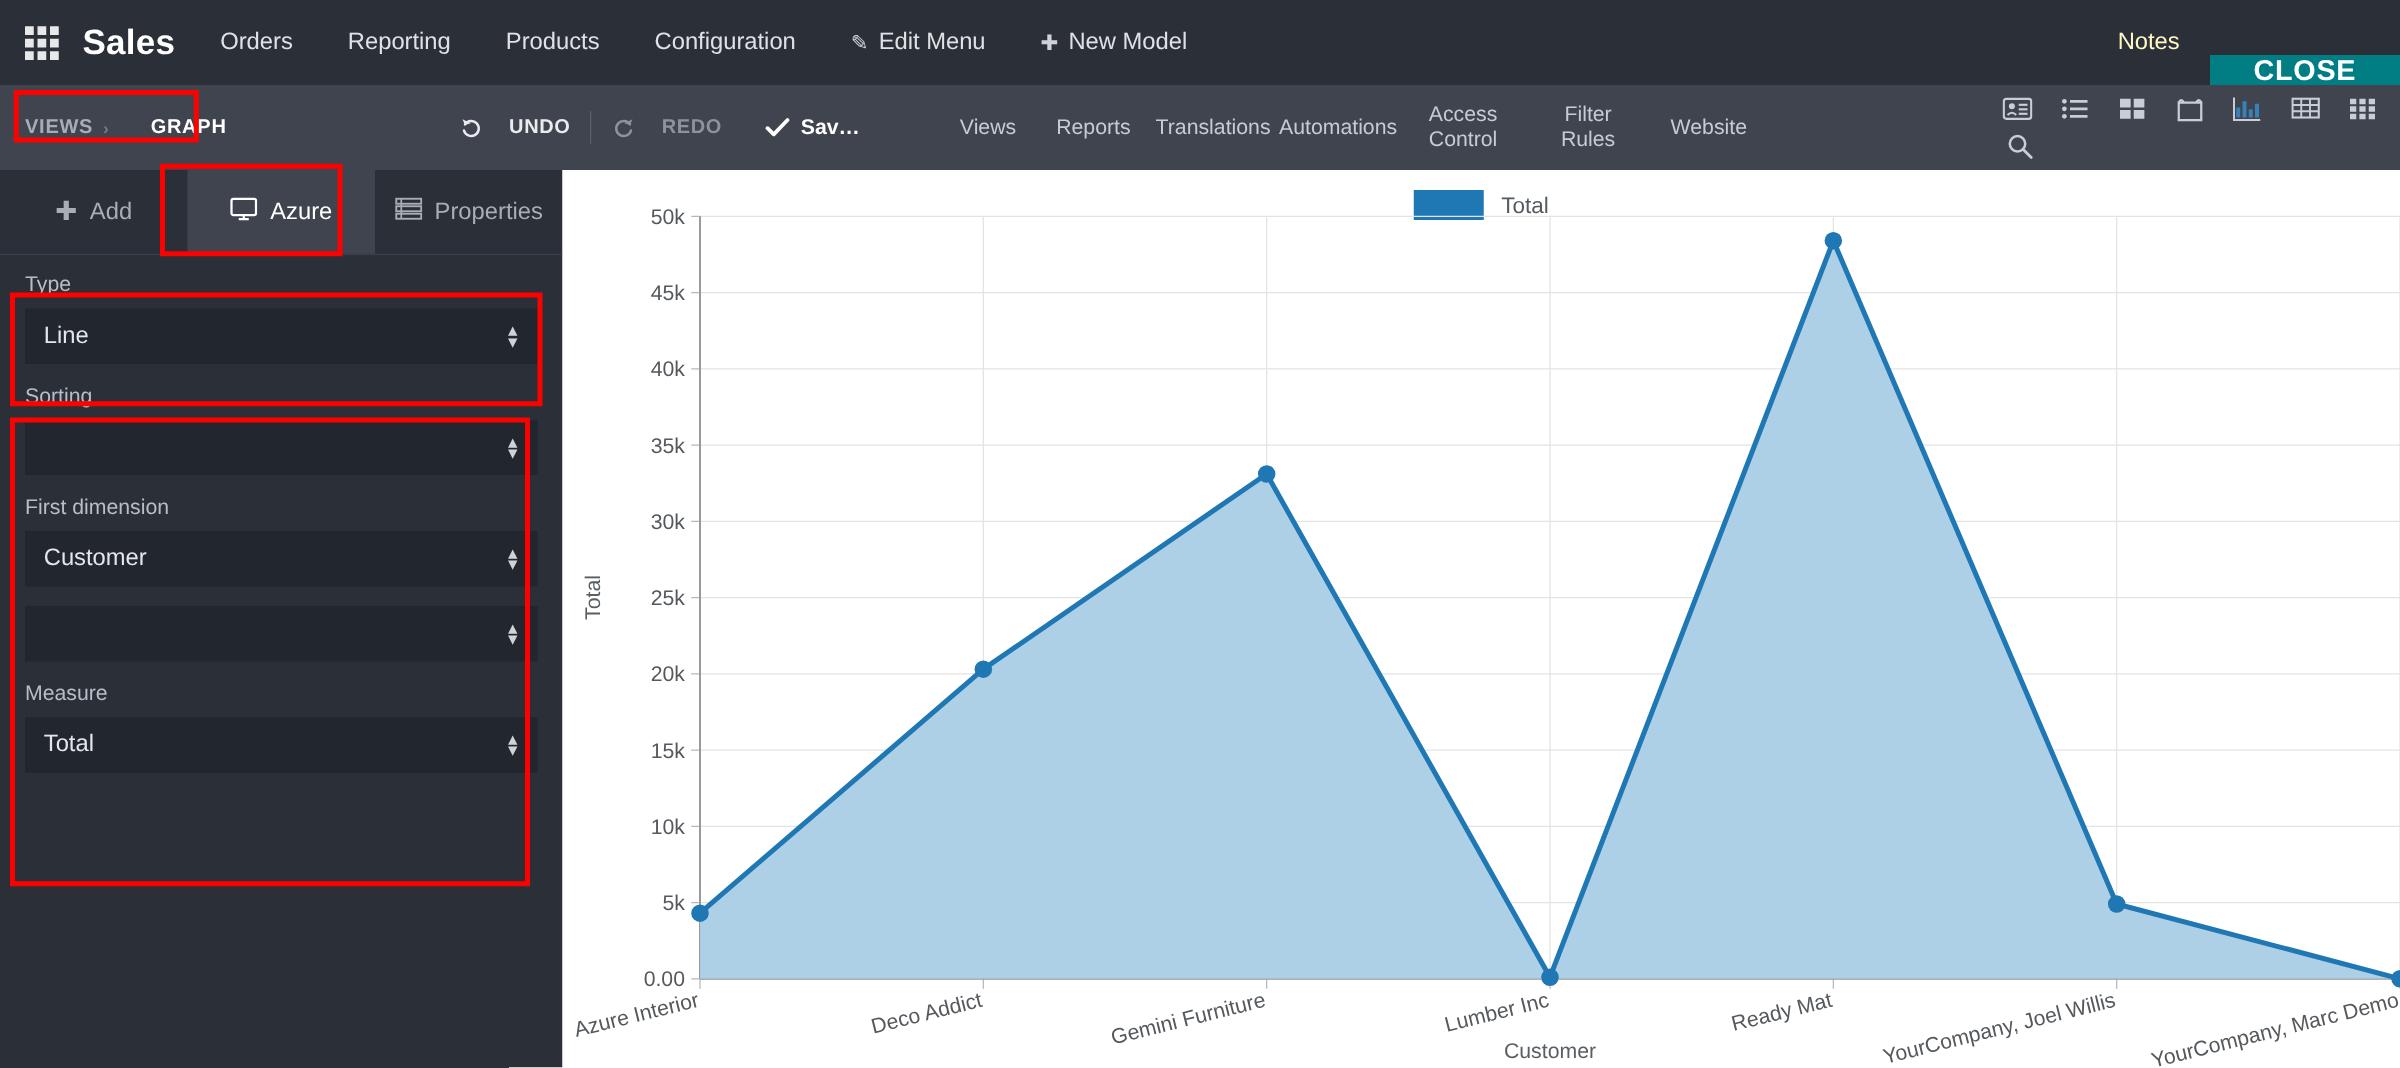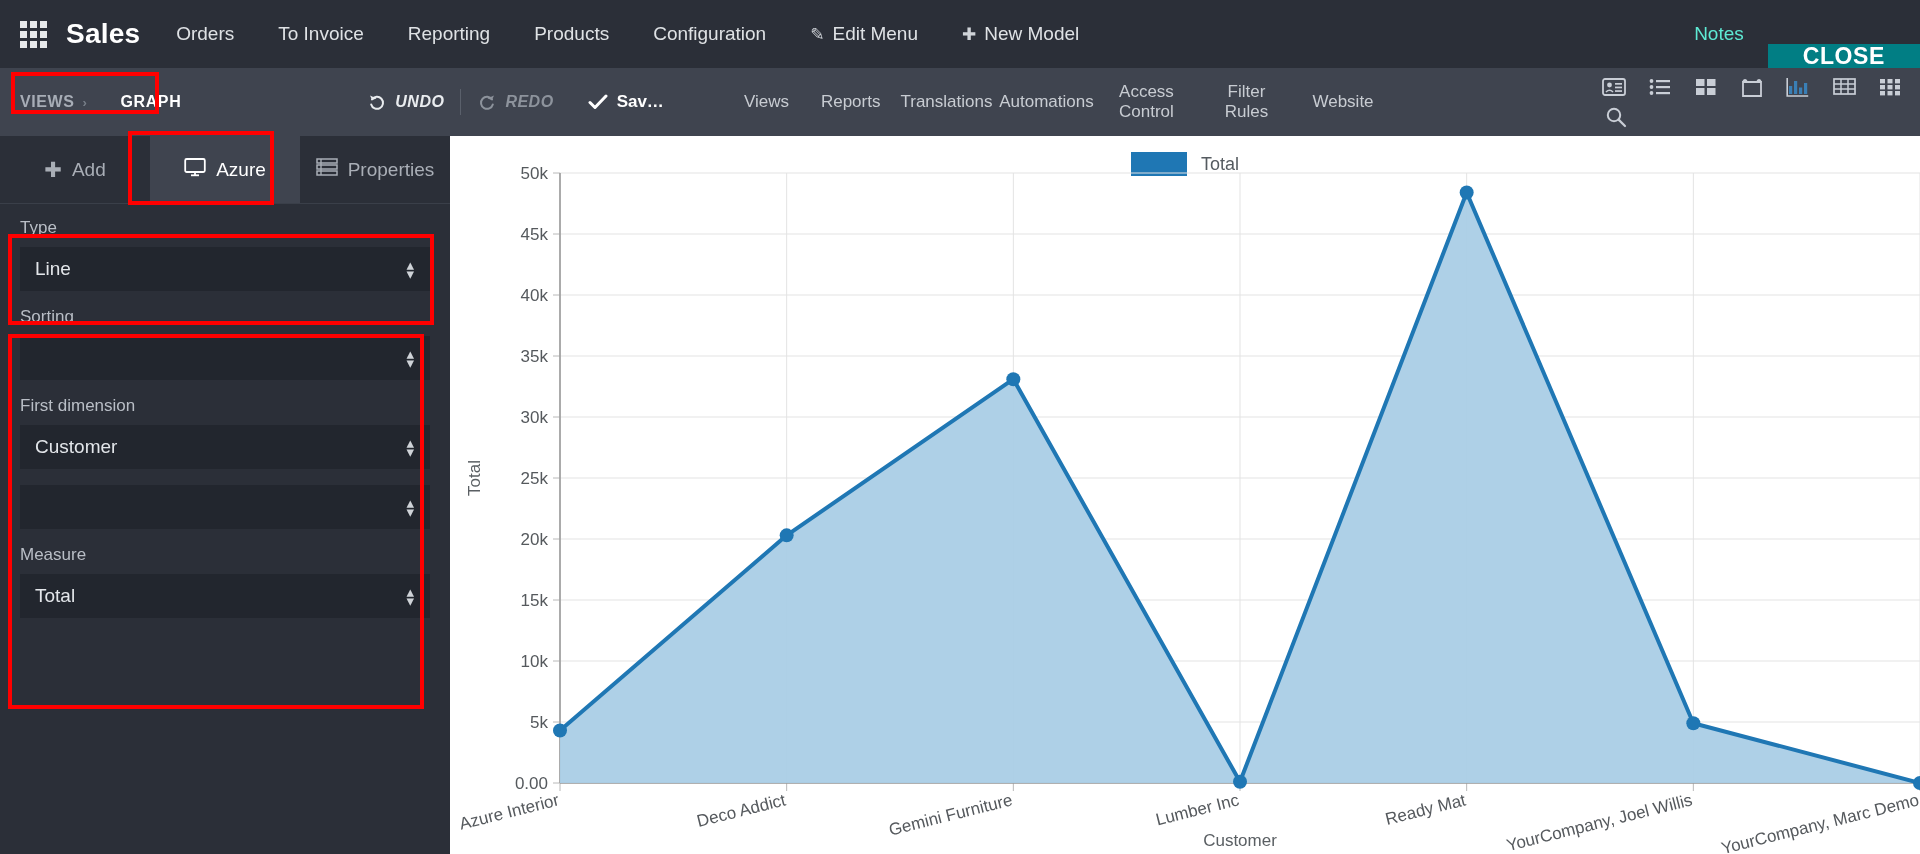--- a/index.html
+++ b/index.html
@@ -33,21 +33,21 @@
   }
   .nav-links { display: flex; align-items: stretch; }
   .nav-link {
     display: flex; align-items: center; padding: 16px 22px;
     font-size: 19px; color: #dfe2e5; cursor: pointer; white-space: nowrap;
   }
   .nav-spacer { flex: 1; }
   .nav-right { display: flex; align-items: stretch; }
   .nav-notes {
     display: flex; align-items: center; padding: 0 24px;
-    font-size: 19px; color: #5eead4; cursor: pointer;
+    font-size: 19px; color: #fef9c3; cursor: pointer;
   }
   .nav-close {
     background: #017e84; color: #ffffff; font-weight: bold;
     font-size: 23px; letter-spacing: .6px;
     display: flex; align-items: center; padding: 0 35px; cursor: pointer; margin-top: 44px;
   }
   .pencil-icon, .plus-icon { margin-right: 8px; font-size: 17px; color: #cfd3d8; }
 
   
   .subbar {
@@ -65,24 +65,23 @@
     min-width: 178px;
   }
   .vg-views { color: #a7adb6; }
   .vg-sep   { color: #777e88; font-size: 13px; }
   .vg-graph { color: #ffffff; padding-left: 25px; }
 
   .undo-redo {
     display: flex; align-items: center; gap: 0px; margin-left: 150px;
   }
   .tool-btn {
-    display: flex; align-items: center; gap: 8px;
+    display: flex; align-items: center; gap: 20px;
     padding: 0 16px; font-size: 16px; font-weight: bold; letter-spacing: .5px;
     cursor: pointer;
-    font-style: italic;
   }
   .tool-btn.dim { color: #8d939c; }
   .tool-btn.on  { color: #e9ecef; }
   .tool-sep { width: 1px; background: #5a606b; height: 26px; align-self: center; }
   .save-btn {
     display: flex; align-items: center; gap: 9px;
     padding: 0 18px; font-size: 17px; font-weight: bold; color: #ffffff; cursor: pointer;
   }
 
   .sub-links { display: flex; align-items: stretch; margin-left: 46px; }
@@ -166,21 +165,20 @@
           <i></i>
           <i></i>
           <i></i>
           <i></i>
           <i></i>
       </span>
     </div>
     <div class="nav-brand">Sales</div>
     <div class="nav-links">
       <div class="nav-link">Orders</div>
-      <div class="nav-link">To Invoice</div>
       <div class="nav-link">Reporting</div>
       <div class="nav-link">Products</div>
       <div class="nav-link">Configuration</div>
       <div class="nav-link">
         <span class="pencil-icon">✎</span>
 
         <span>Edit Menu</span>
       </div>
       <div class="nav-link">
         <span class="plus-icon">✚</span>

